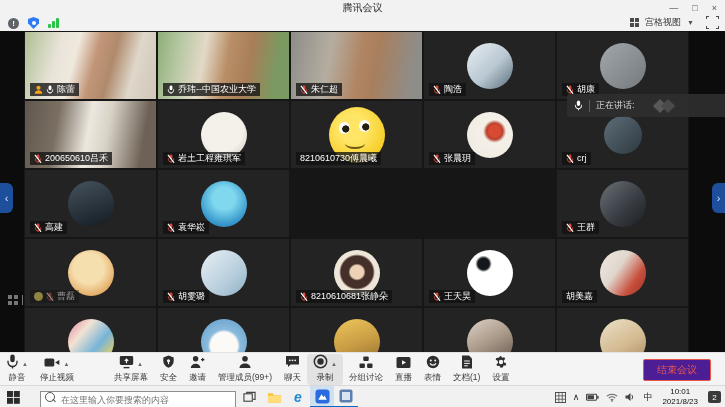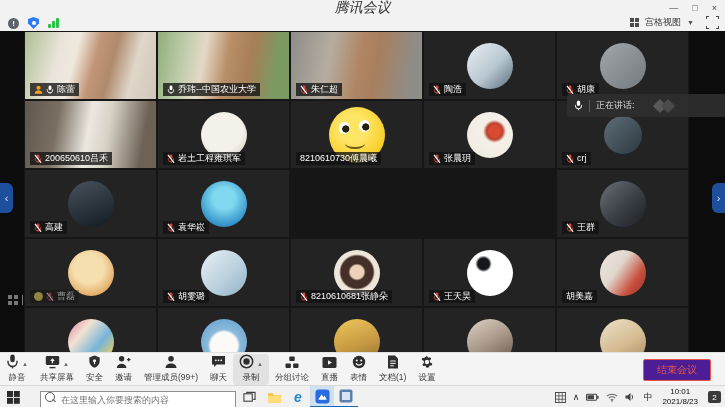--- a/index.html
+++ b/index.html
@@ -2,21 +2,21 @@
 <html><head>
 <meta charset="utf-8">
 <style>
   html,body{margin:0;padding:0;background:#000;}
   body{width:725px;height:407px;position:relative;overflow:hidden;
        font-family:"Liberation Sans","DejaVu Sans",sans-serif;
        -webkit-font-smoothing:antialiased;}
   
   #titlebar{position:absolute;left:0;top:0;width:725px;height:15px;background:#f2f2f2;
             display:flex;align-items:center;}
-  #win-title{position:absolute;left:0;right:0;text-align:center;font-size:14px;color:#333;font-style:italic;}
+  #win-title{position:absolute;left:0;right:0;text-align:center;font-size:10px;color:#333;}
   #win-controls{position:absolute;right:4px;top:0;height:15px;display:flex;align-items:center;gap:14px;
                 font-size:9px;color:#555;padding-right:4px;}
   #win-controls span{cursor:default;}
   
   #statusbar{position:absolute;left:0;top:15px;width:725px;height:16px;background:#f2f2f2;}
   .sb-left{position:absolute;left:8px;top:2px;display:flex;align-items:center;gap:9px;}
   .info-ic{width:11px;height:11px;border-radius:50%;background:#5f6368;color:#fff;font-size:8px;
            font-weight:bold;display:flex;align-items:center;justify-content:center;}
   .shield-ic{width:11px;height:12px;background:#2f7bf5;
              clip-path:polygon(50% 0,100% 16%,100% 52%,50% 100%,0 52%,0 16%);
@@ -434,20 +434,30 @@
       <div class="trow">
         <span><svg width="13" height="15" viewBox="0 0 10 12">
             <rect x="3.2" y="0.4" width="3.6" height="6.2" rx="1.8" fill="#2e2e2e"></rect>
             <path d="M1.4 5.4v1a3.6 3.6 0 0 0 7.2 0v-1" fill="none" stroke="#2e2e2e" stroke-width="1.1"></path>
             <line x1="5" y1="9.8" x2="5" y2="11.6" stroke="#2e2e2e" stroke-width="1.1"></line>
           </svg></span>
         <span class="caret-up">▲</span>
       </div>
       <div class="tlabel">静音</div>
     </div>
+    <div class="titem gap-after">
+      <div class="trow">
+        <span><svg width="16" height="13" viewBox="0 0 16 13">
+            <rect x="0.5" y="2.5" width="9.8" height="8" rx="1.6" fill="#2e2e2e"></rect>
+            <path d="M11.2 6.5 15.3 4v5z" fill="#2e2e2e"></path>
+          </svg></span>
+        <span class="caret-up">▲</span>
+      </div>
+      <div class="tlabel">停止视频</div>
+    </div>
     <div class="titem">
       <div class="trow">
         <span><svg width="15" height="14" viewBox="0 0 15 14">
             <rect x="0.8" y="1" width="13.4" height="9" rx="1.4" fill="#2e2e2e"></rect>
             <path d="M7.5 8.2V4.4M5.8 5.8 7.5 4l1.7 1.8" stroke="#f4f4f4" stroke-width="1.2" fill="none"></path>
             <line x1="4.6" y1="12.6" x2="10.4" y2="12.6" stroke="#2e2e2e" stroke-width="1.4"></line>
           </svg></span>
         <span class="caret-up">▲</span>
       </div>
       <div class="tlabel">共享屏幕</div>

